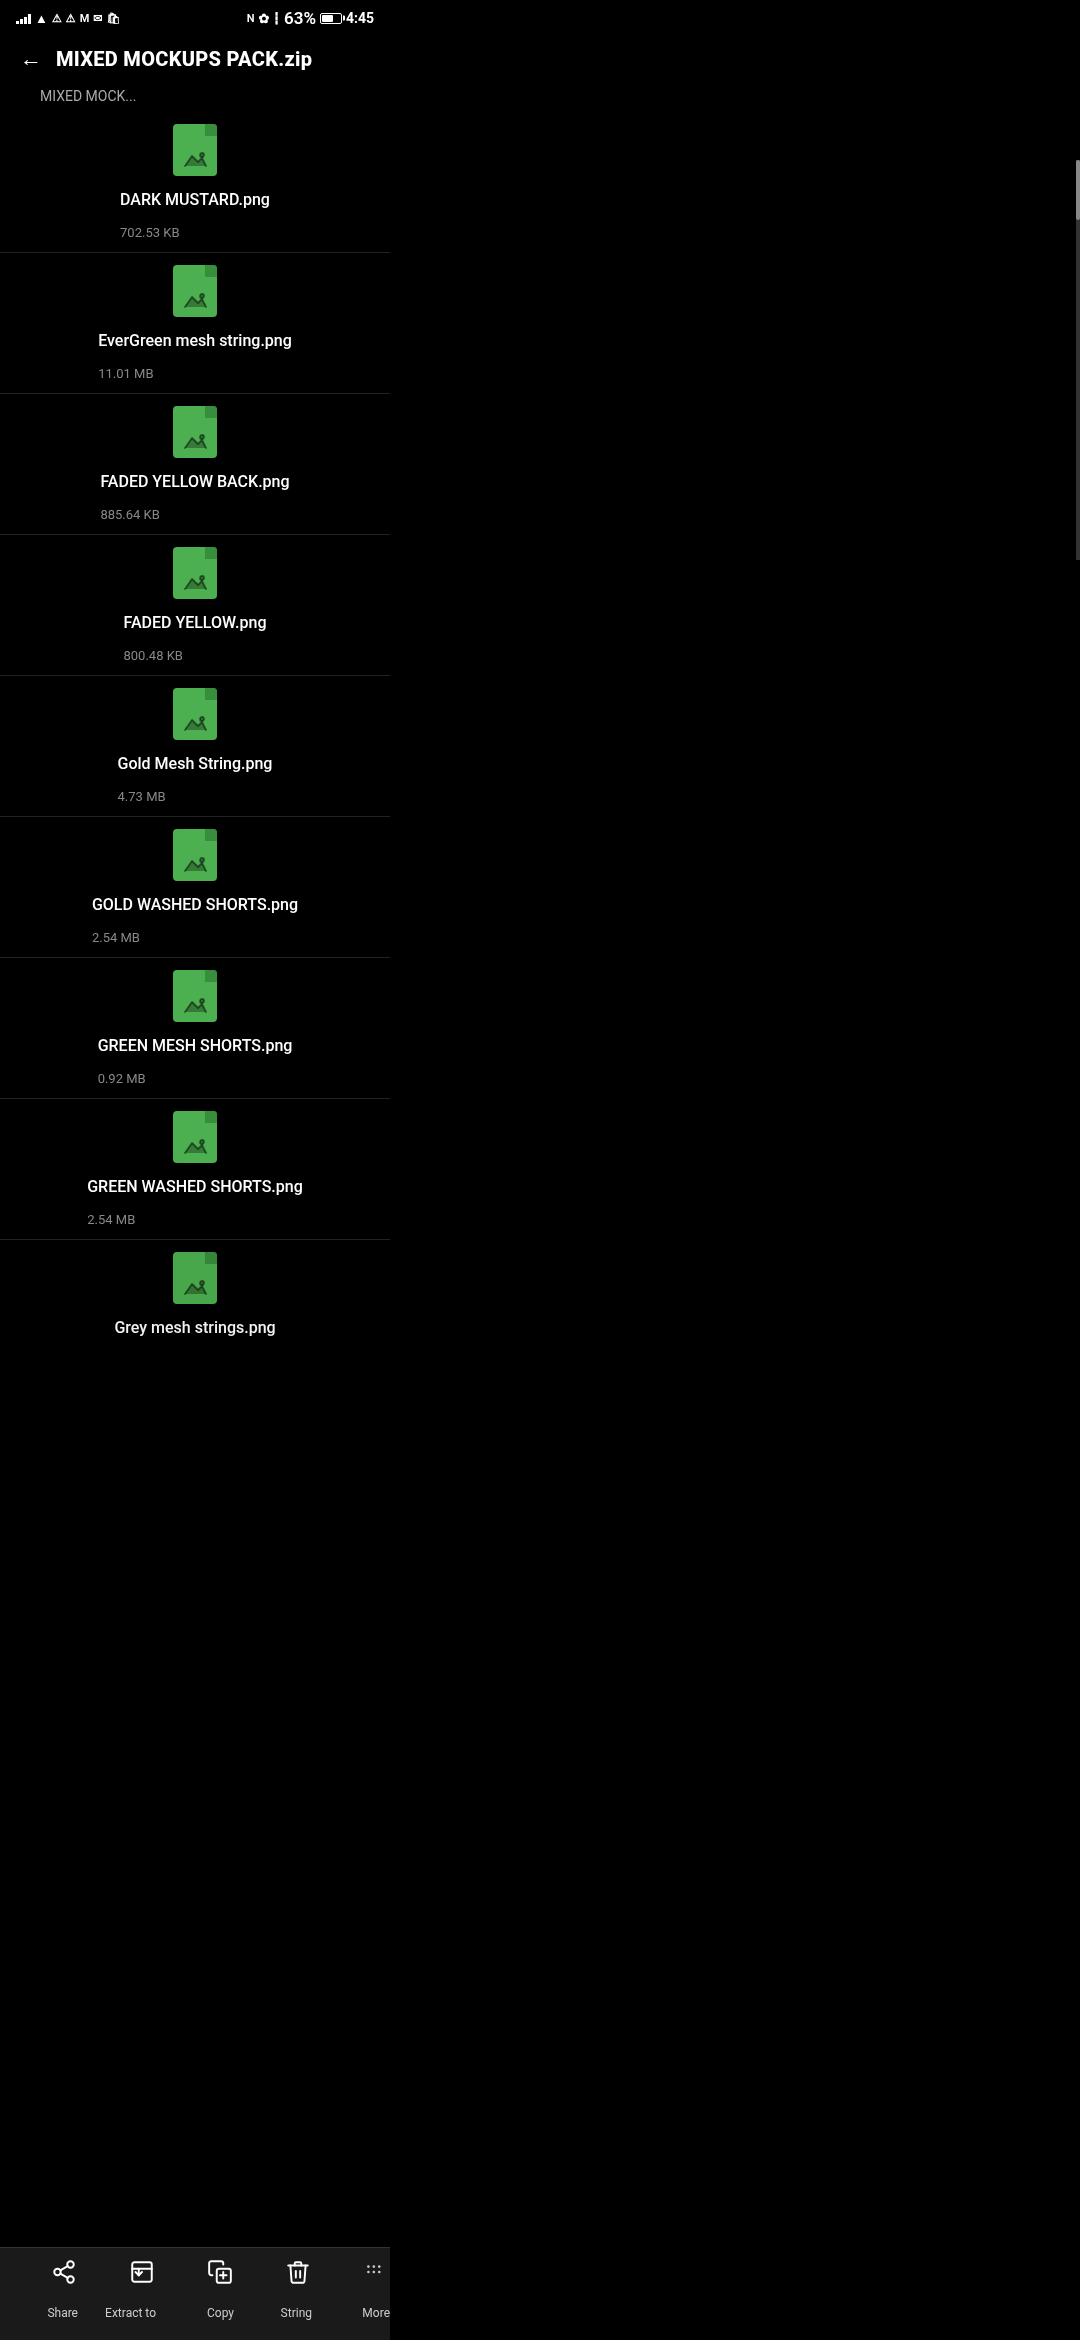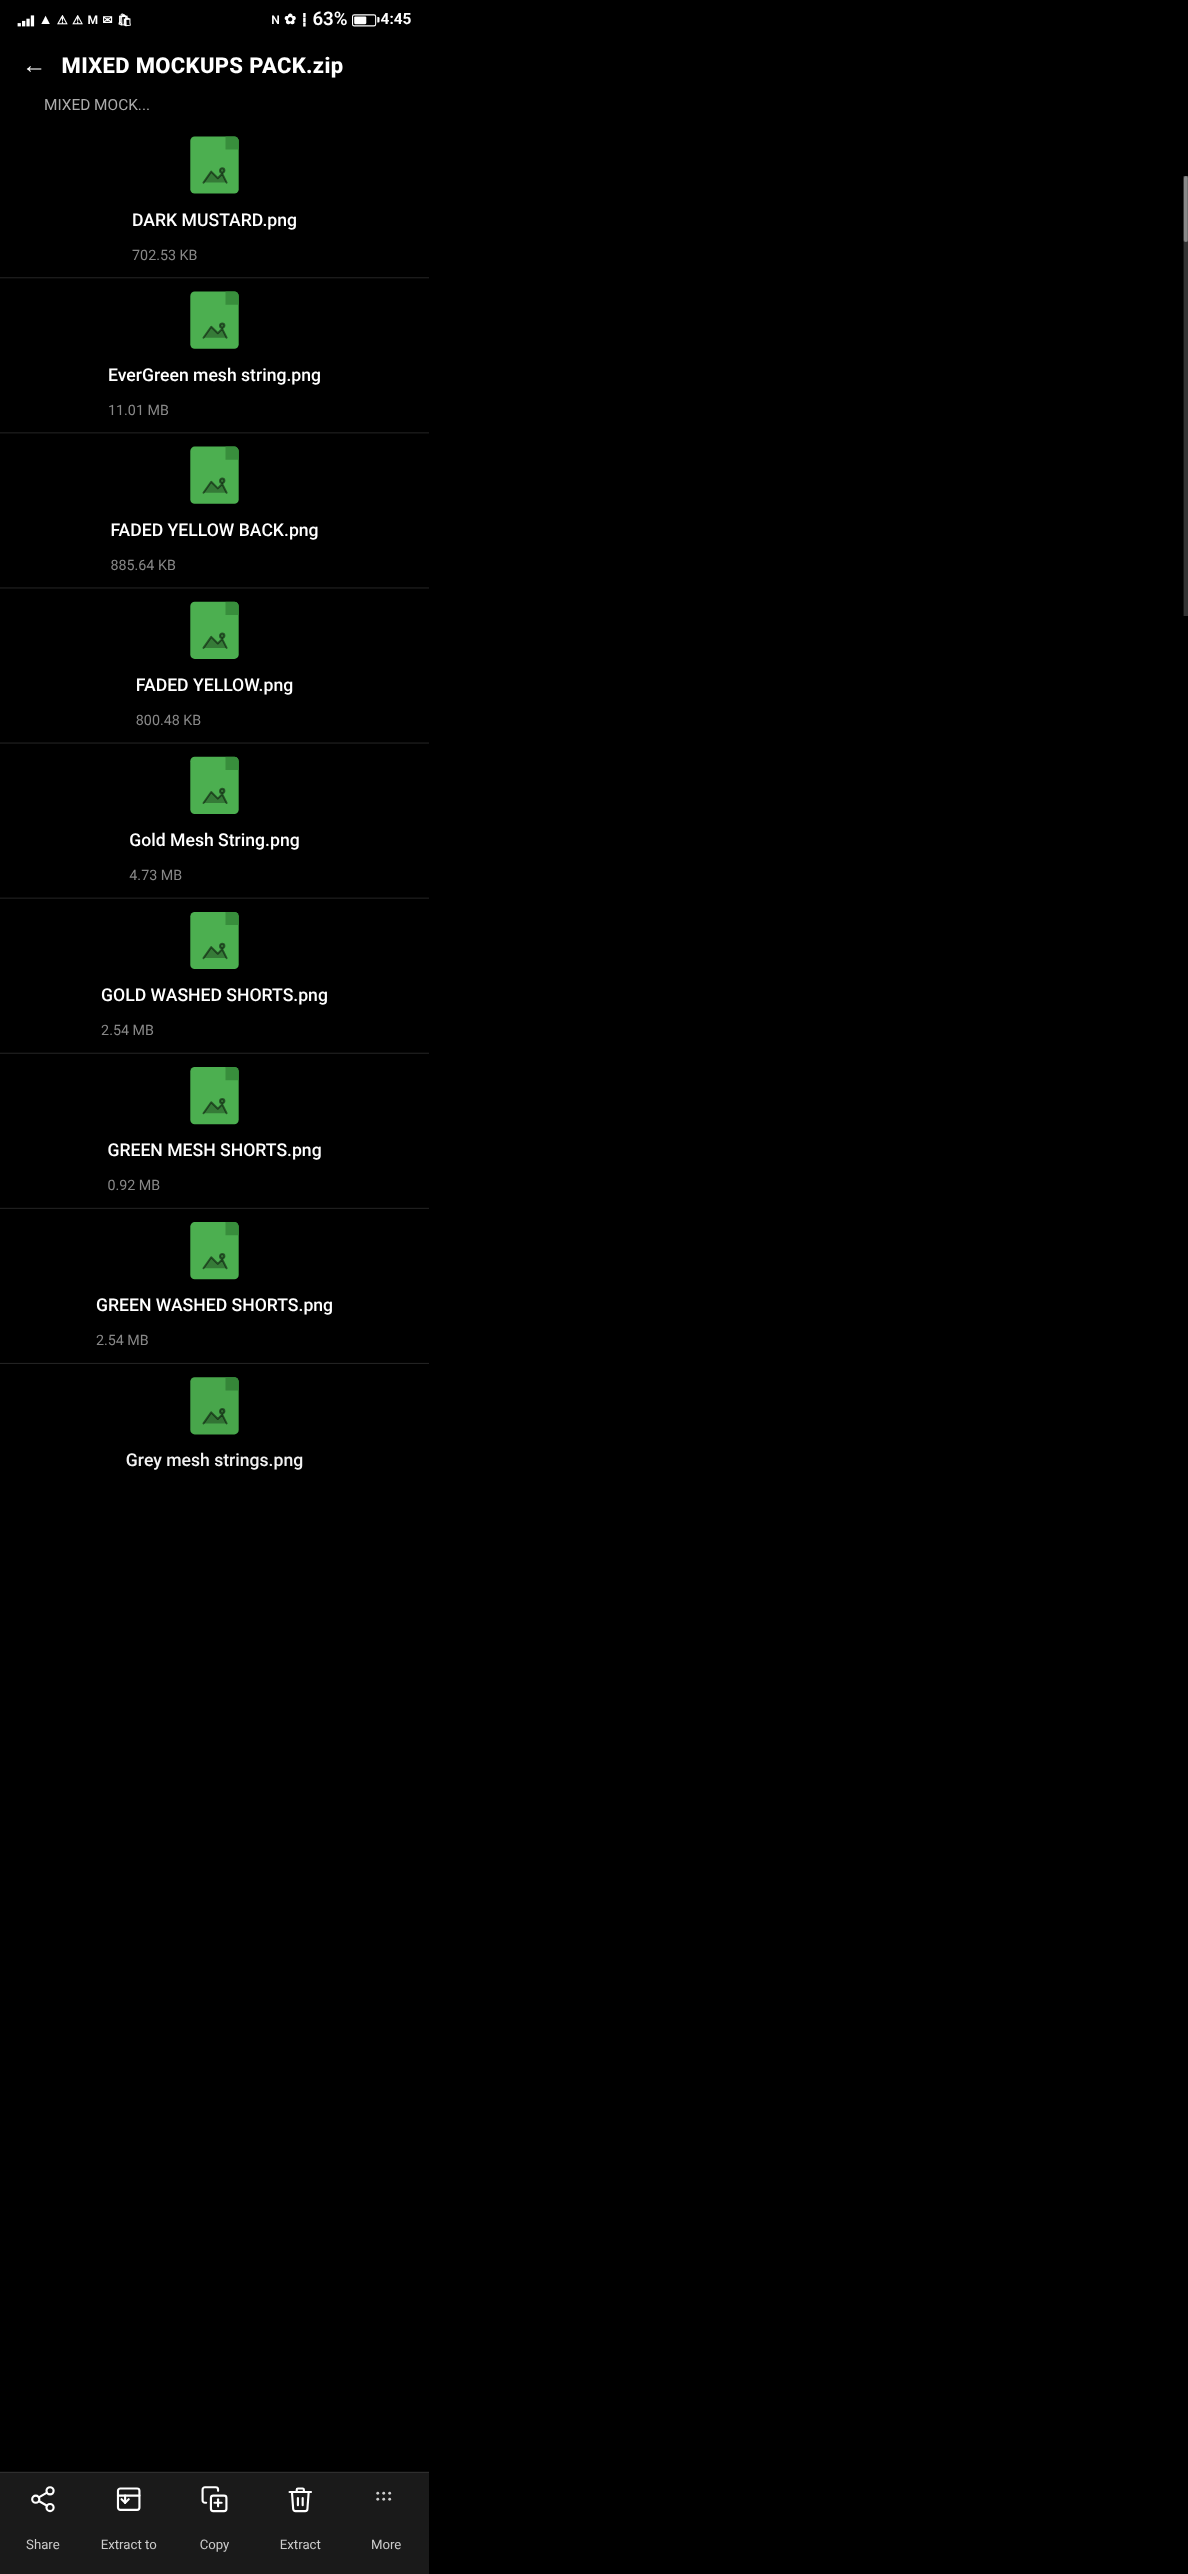--- a/index.html
+++ b/index.html
@@ -209,21 +209,21 @@
       background: #1a1a1a;
       display: flex;
       justify-content: space-around;
       align-items: center;
       padding: 10px 0 20px;
       border-top: 1px solid #333;
     }
     .nav-item {
       display: flex;
       flex-direction: column;
-      align-items: center;
+      align-items: flex-end;
       gap: 20px;
       cursor: pointer;
       flex: 1;
     }
     .nav-item-icon {
       width: 28px;
       height: 28px;
       display: flex;
       align-items: center;
       justify-content: center;
@@ -472,21 +472,21 @@
   <div class="nav-item">
     <div class="nav-item-icon">
       <svg width="26" height="26" viewBox="0 0 24 24" stroke="#ccc" stroke-width="1.8" fill="none">
         <polyline points="3 6 5 6 21 6"></polyline>
         <path d="M19 6l-1 14a2 2 0 0 1-2 2H8a2 2 0 0 1-2-2L5 6"></path>
         <path d="M10 11v6"></path>
         <path d="M14 11v6"></path>
         <path d="M9 6V4a1 1 0 0 1 1-1h4a1 1 0 0 1 1 1v2"></path>
       </svg>
     </div>
-    <span class="nav-item-label">Extract</span>
+    <span class="nav-item-label">String</span>
   </div>
 
   <div class="nav-item">
     <div class="nav-item-icon">
       <svg width="26" height="26" viewBox="0 0 24 24" stroke="#ccc" stroke-width="2.5" fill="none">
         <circle cx="5" cy="7" r="1.2" fill="#ccc" stroke="none"></circle>
         <circle cx="5" cy="12" r="1.2" fill="#ccc" stroke="none"></circle>
         <circle cx="10" cy="7" r="1.2" fill="#ccc" stroke="none"></circle>
         <circle cx="10" cy="12" r="1.2" fill="#ccc" stroke="none"></circle>
         <circle cx="15" cy="7" r="1.2" fill="#ccc" stroke="none"></circle>

